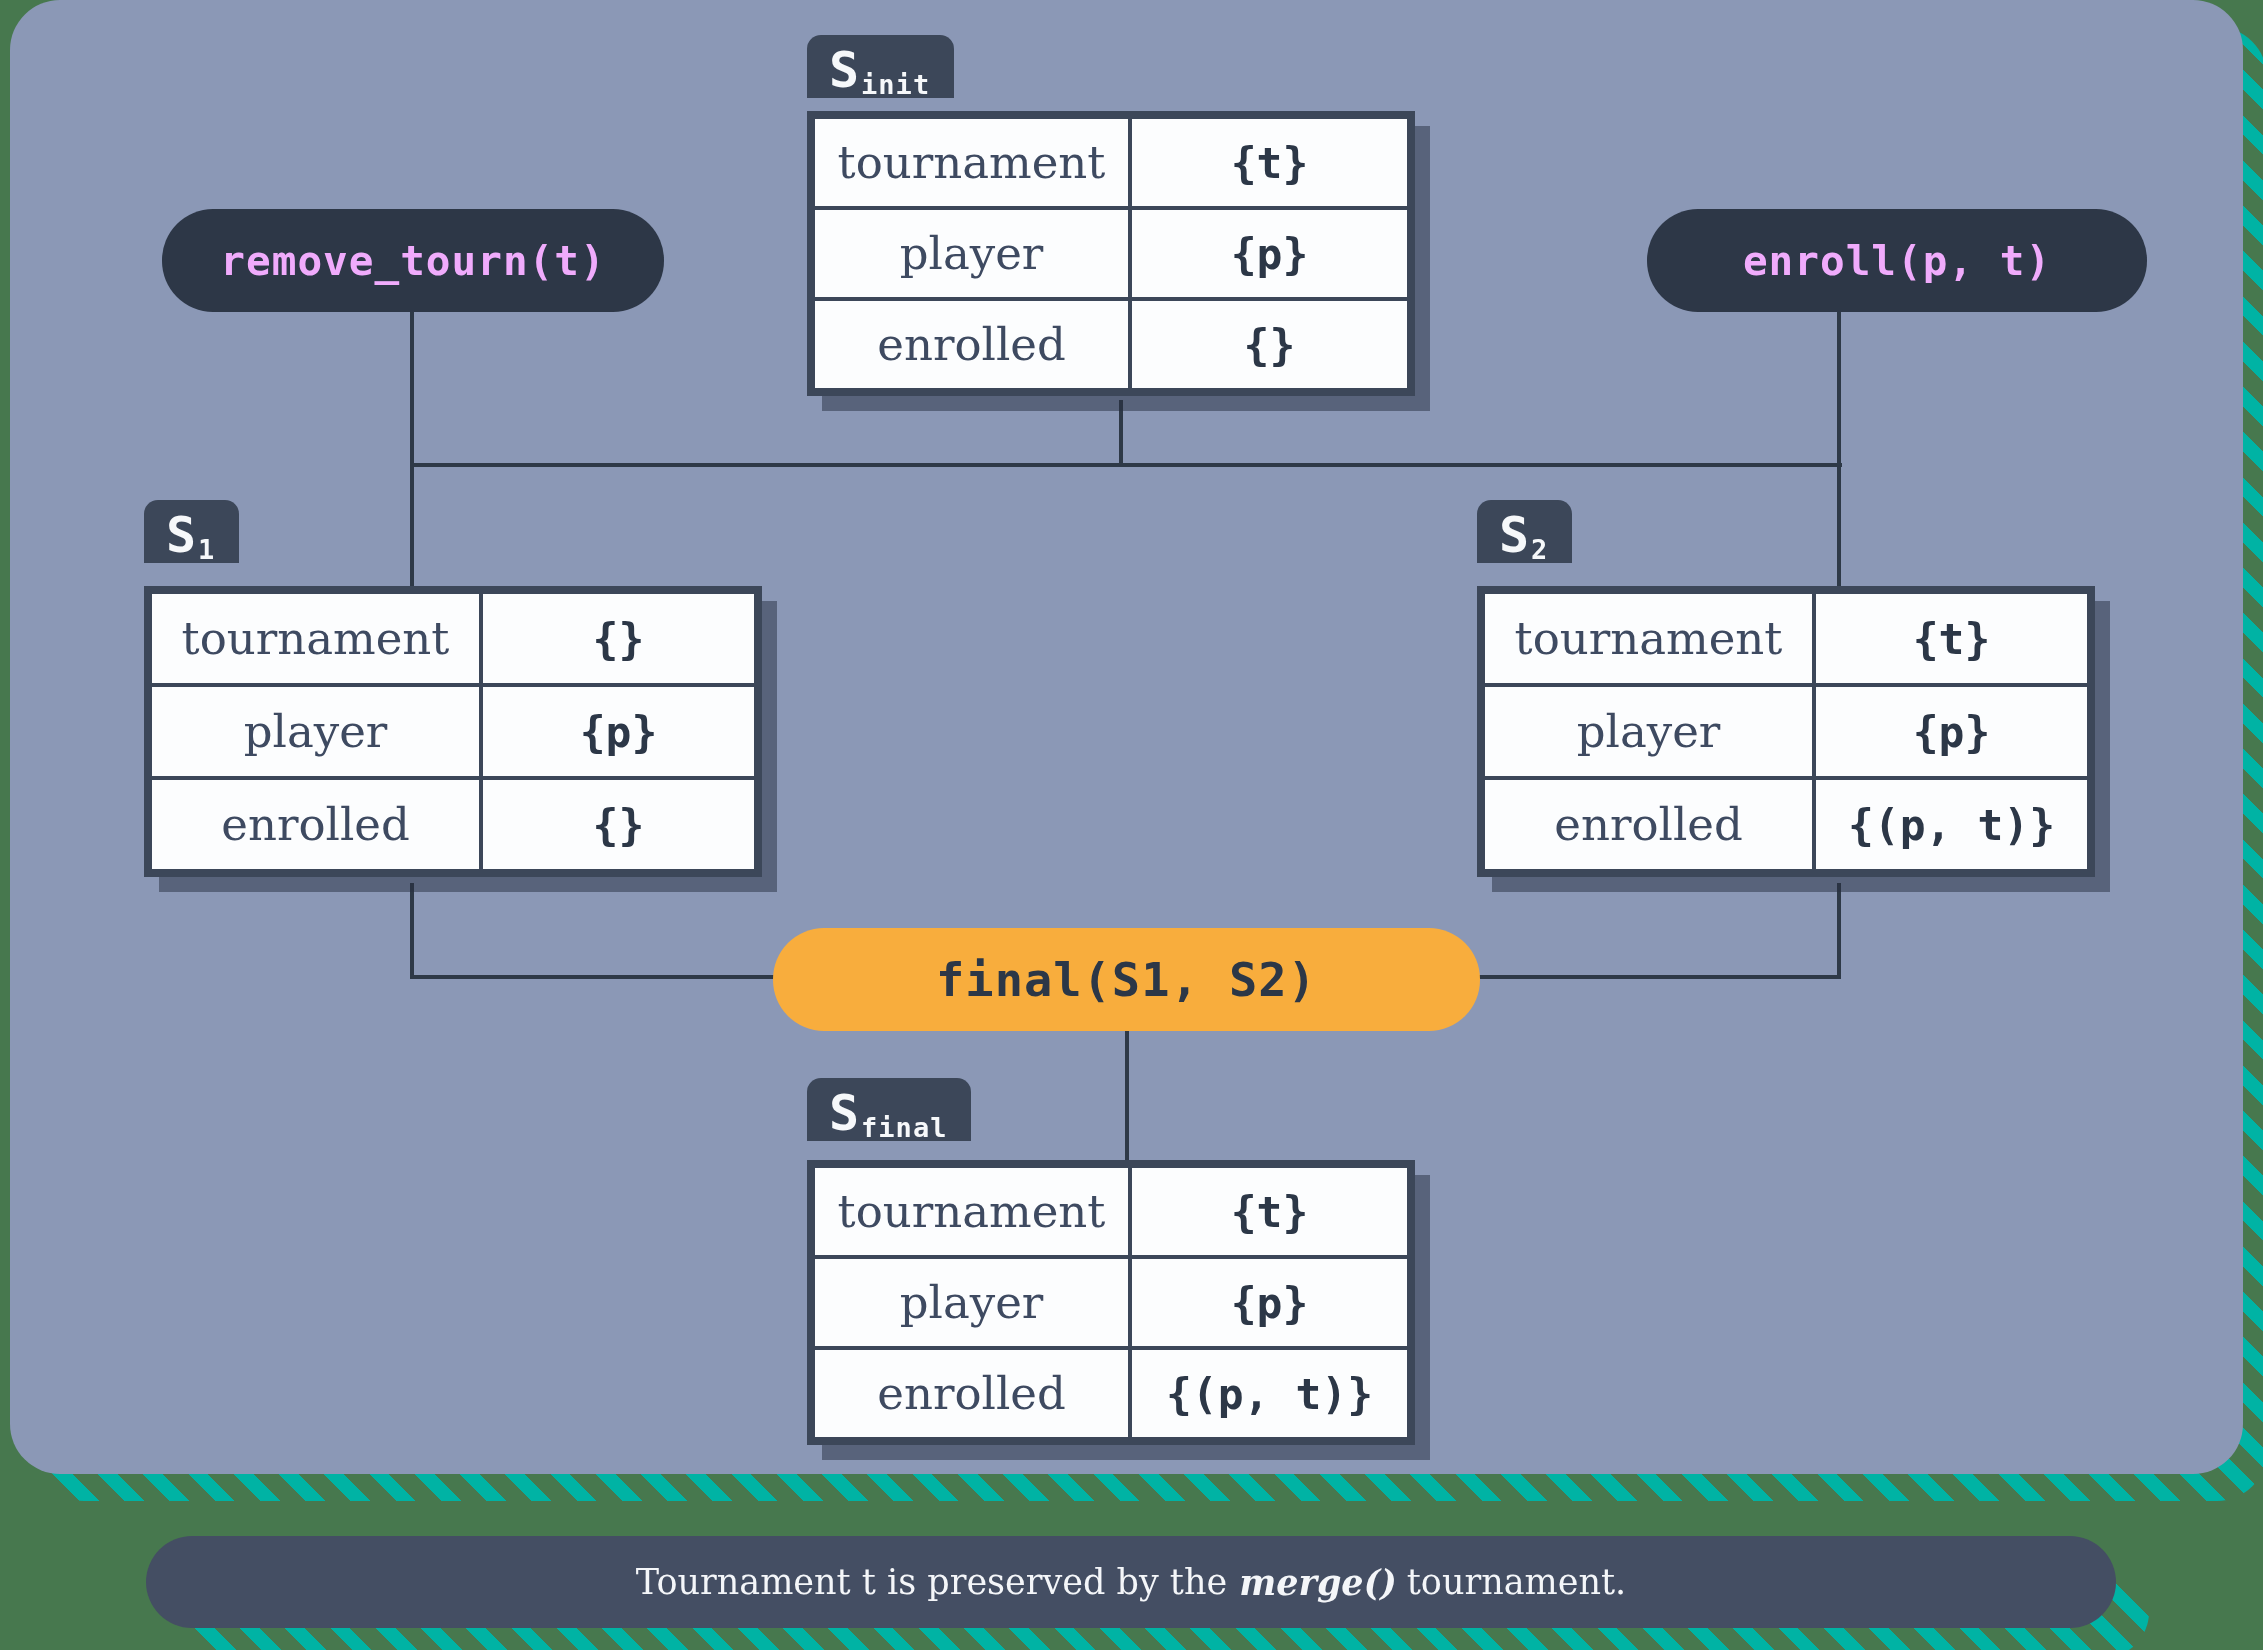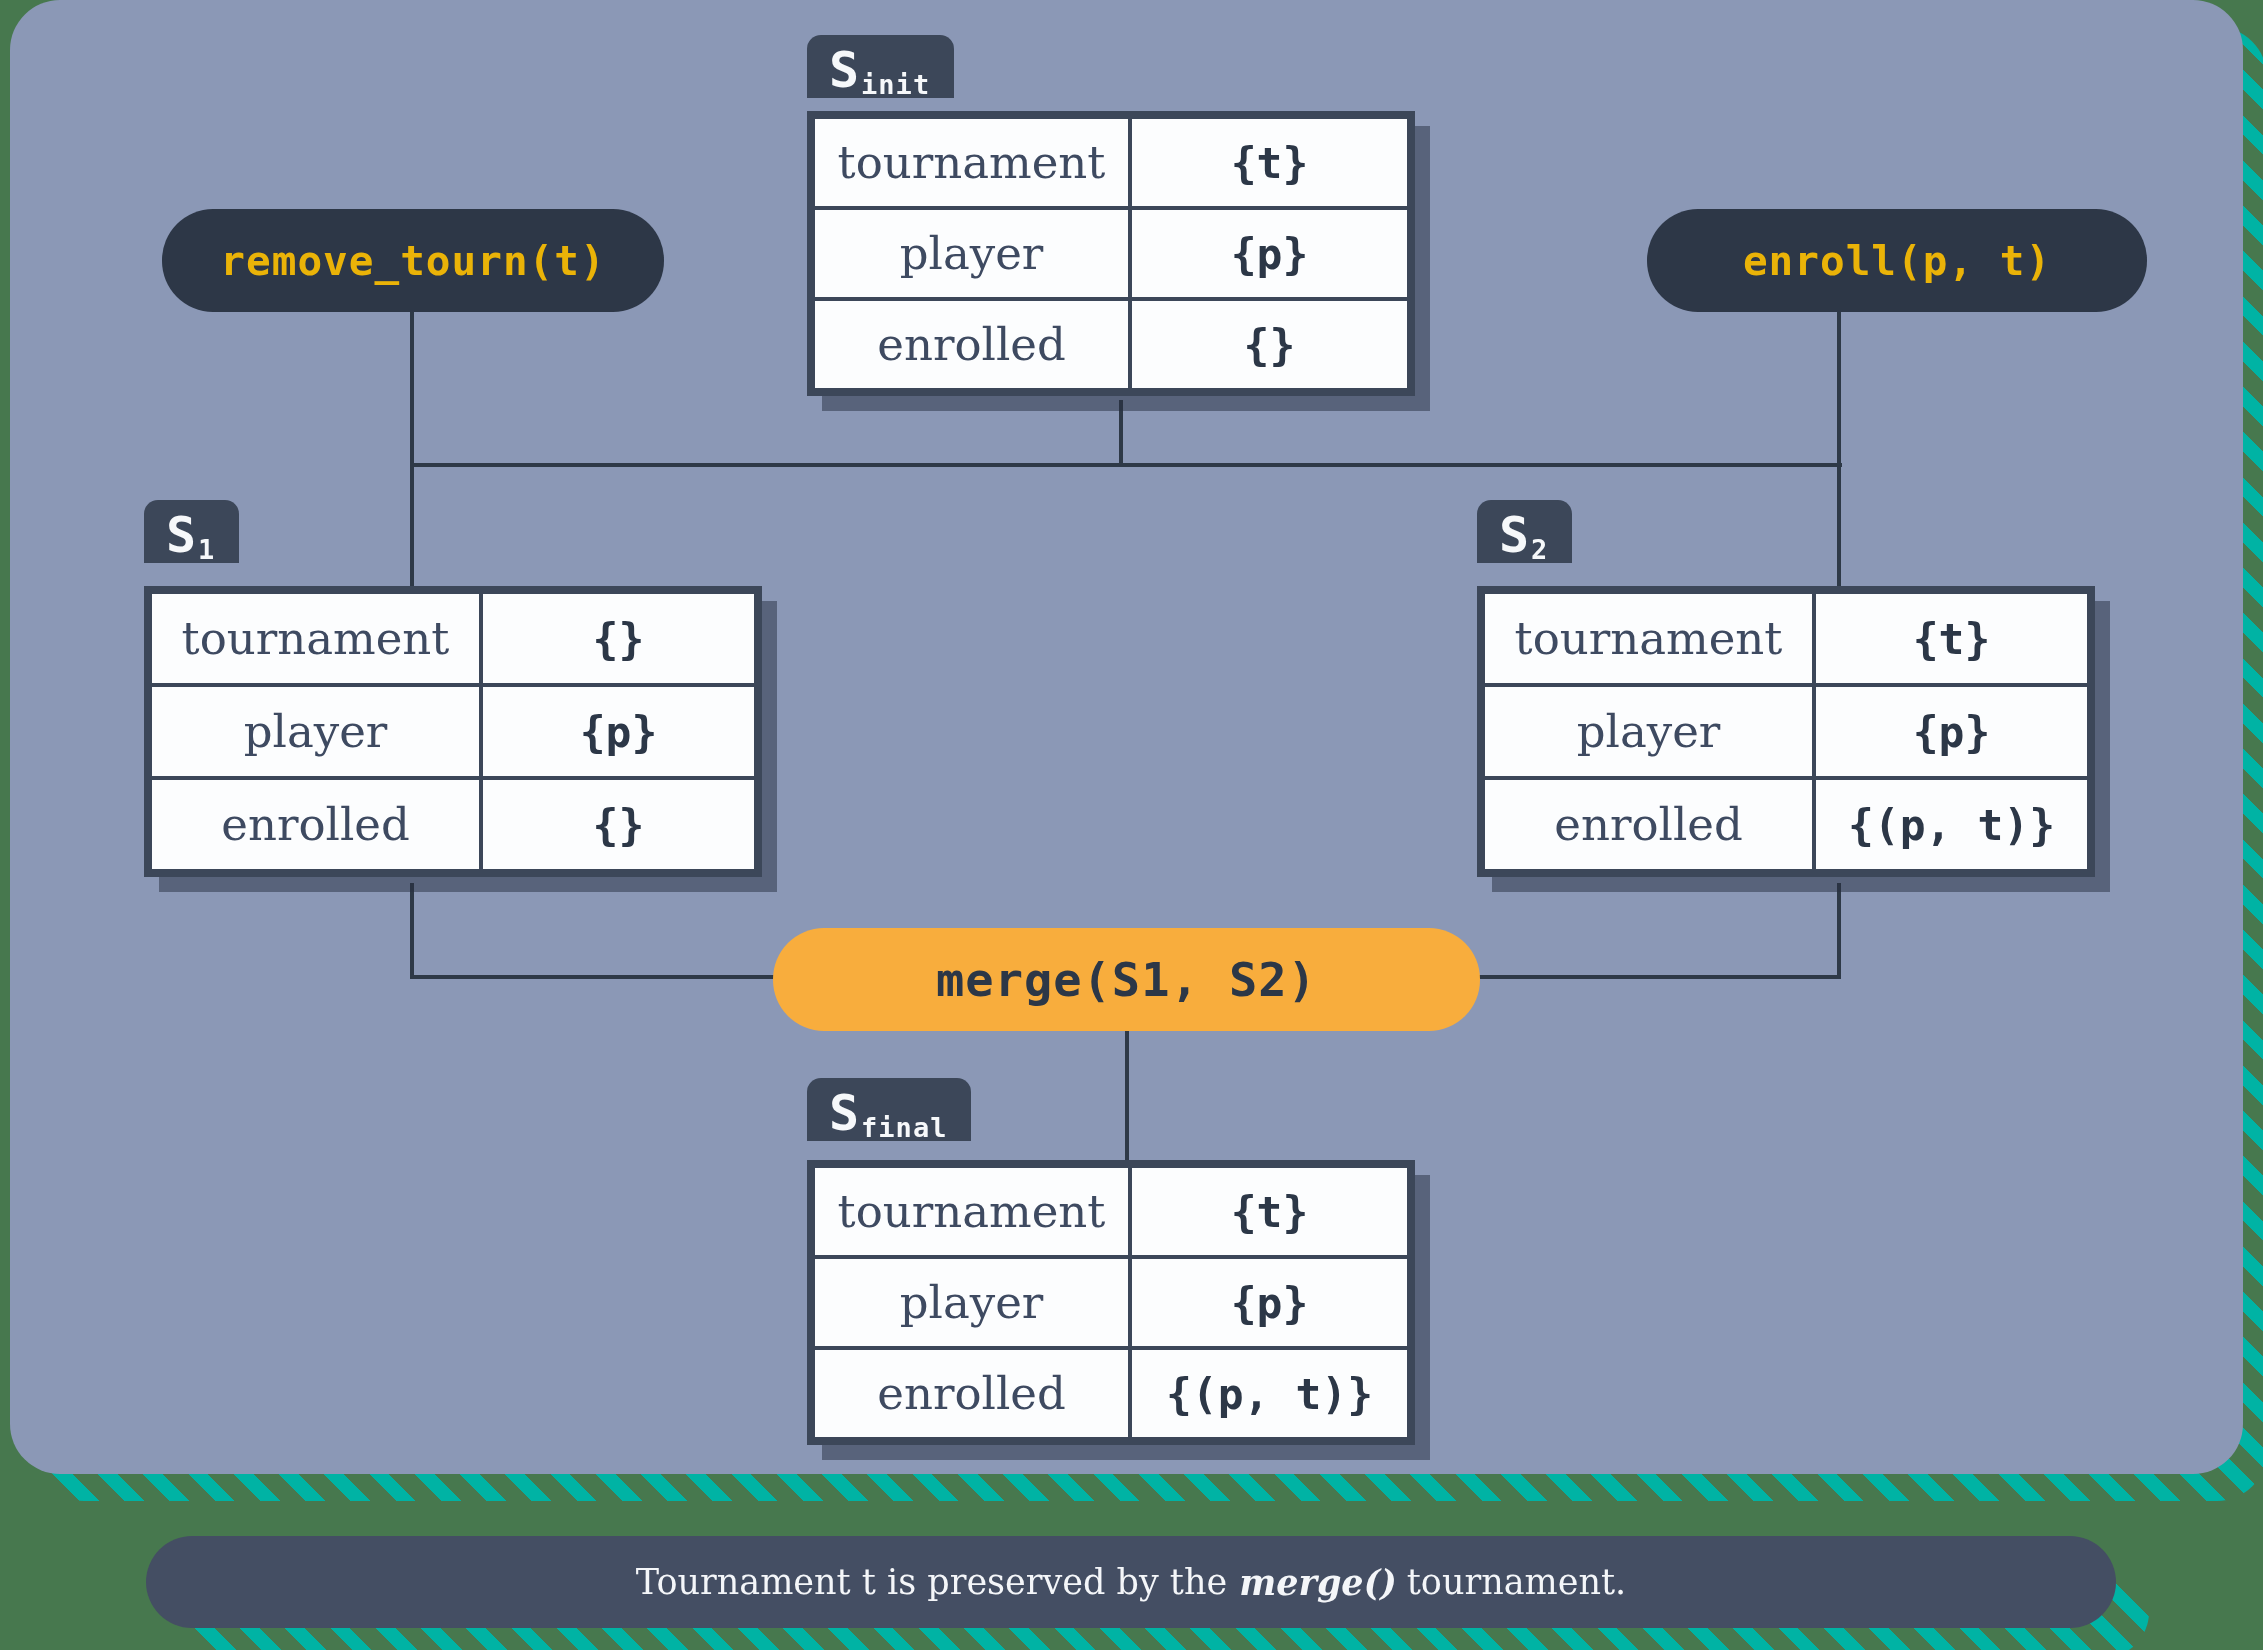--- a/index.html
+++ b/index.html
@@ -8,21 +8,21 @@
 
   
   .stripes{position:absolute;background:repeating-linear-gradient(45deg,#00b3a4 0 14px,rgba(0,0,0,0) 14px 32px);}
   .panel-shadow{left:10px;top:0;width:2233px;height:1474px;border-radius:50px;transform:translate(24px,27px);z-index:0;}
   .caption-shadow{left:146px;top:1536px;width:1970px;height:92px;border-radius:47px;transform:translate(33px,30px);z-index:3;}
 
   .panel{position:absolute;left:10px;top:0;width:2233px;height:1474px;background:#8b98b6;border-radius:50px;z-index:1;}
 
   .line{position:absolute;background:#2e3947;z-index:2;}
 
-  .op-pill{position:absolute;height:103px;border-radius:51px;background:#2d3747;color:#eab308;
+  .op-pill{position:absolute;height:103px;border-radius:51px;background:#2d3747;color:#f0abfc;
            display:flex;align-items:center;justify-content:center;z-index:4;
            font-family:"DejaVu Sans Mono","Liberation Mono",monospace;font-weight:bold;font-size:41px;letter-spacing:1px;}
   .op-pill.merge{background:#f8ad3d;color:#2c3747;font-size:47px;}
 
   .state-table{position:absolute;z-index:4;}
   .tab{position:absolute;left:0;top:0;display:inline-flex;align-items:flex-start;
        background:#3c4759;color:#f6f8fa;border-radius:14px 14px 0 0;padding:8px 24px 0 22px;
        font-family:"DejaVu Sans Mono","Liberation Mono",monospace;font-weight:bold;}
   .tab-s{font-size:50px;line-height:1.1;}
   .tab-sub{font-size:27px;line-height:1;margin-top:28px;margin-left:2px;letter-spacing:1px;}
@@ -56,21 +56,21 @@
   <div class="line" style="left:410px;top:463px;width:1432px;height:4px;"></div>
   <div class="line" style="left:1119px;top:400px;width:4px;height:67px;"></div>
   <div class="line" style="left:410px;top:883px;width:4px;height:96px;"></div>
   <div class="line" style="left:410px;top:975px;width:376px;height:4px;"></div>
   <div class="line" style="left:1837px;top:883px;width:4px;height:96px;"></div>
   <div class="line" style="left:1473px;top:975px;width:368px;height:4px;"></div>
   <div class="line" style="left:1125px;top:1031px;width:4px;height:130px;"></div>
 
   <div class="op-pill" style="left:162px;top:209px;width:502px;">remove_tourn(t)</div>
   <div class="op-pill" style="left:1647px;top:209px;width:500px;">enroll(p, t)</div>
-  <div class="op-pill merge" style="left:773px;top:928px;width:707px;">merge(S1, S2)</div>
+  <div class="op-pill merge" style="left:773px;top:928px;width:707px;">final(S1, S2)</div>
 
   <div class="state-table t-init" style="width:612px;height:369px;">
     <div class="tab">
       <span class="tab-s">S</span>
         <span class="tab-sub">init</span>
     </div>
     <div class="grid">
       <div class="cell lab">tournament</div>
       <div class="cell val">{t}</div>
       <div class="cell lab">player</div>

